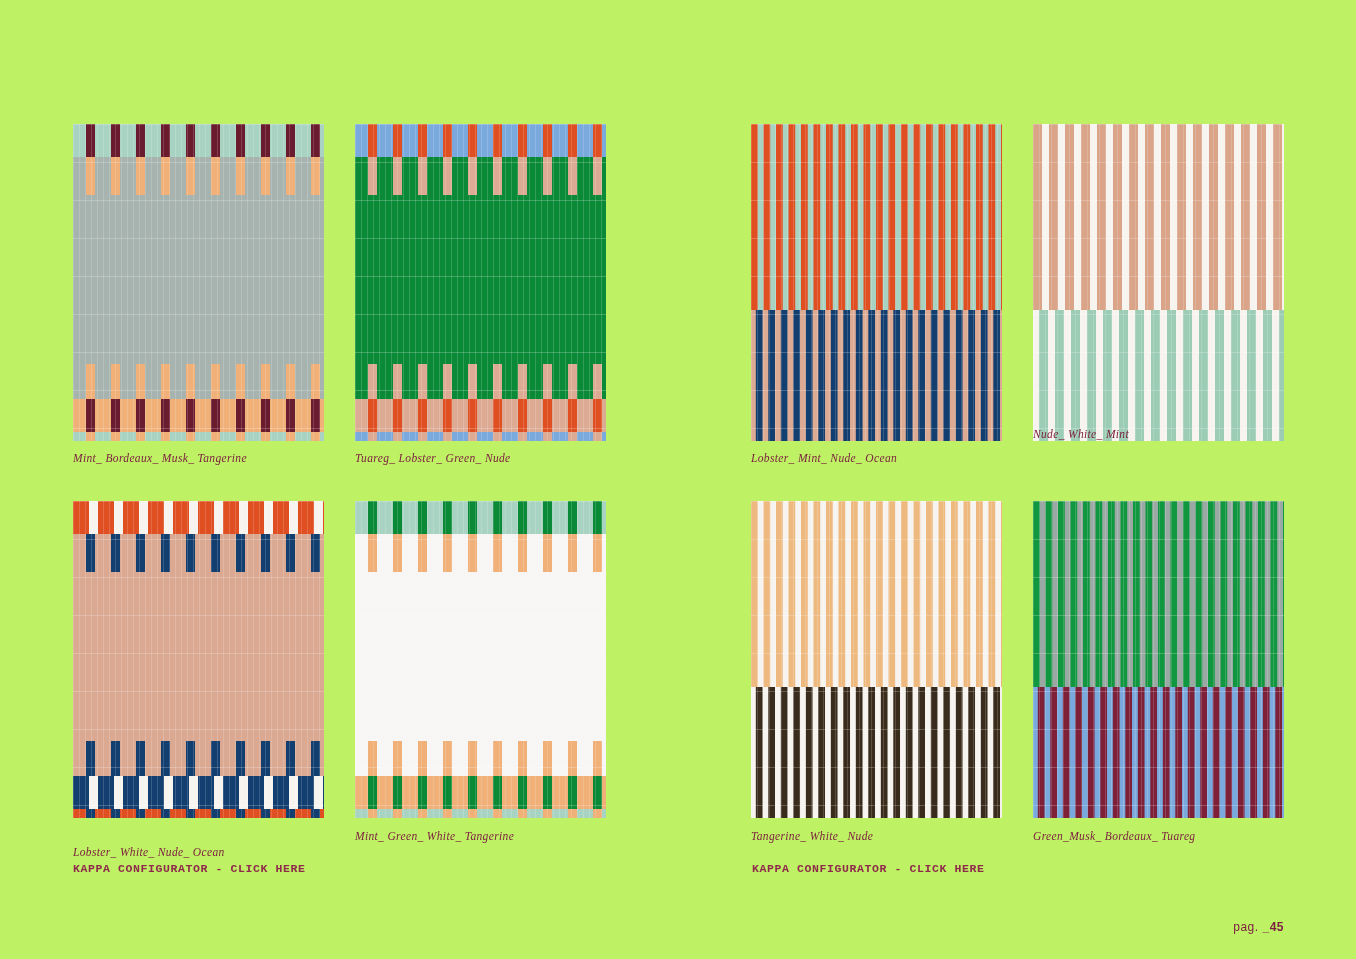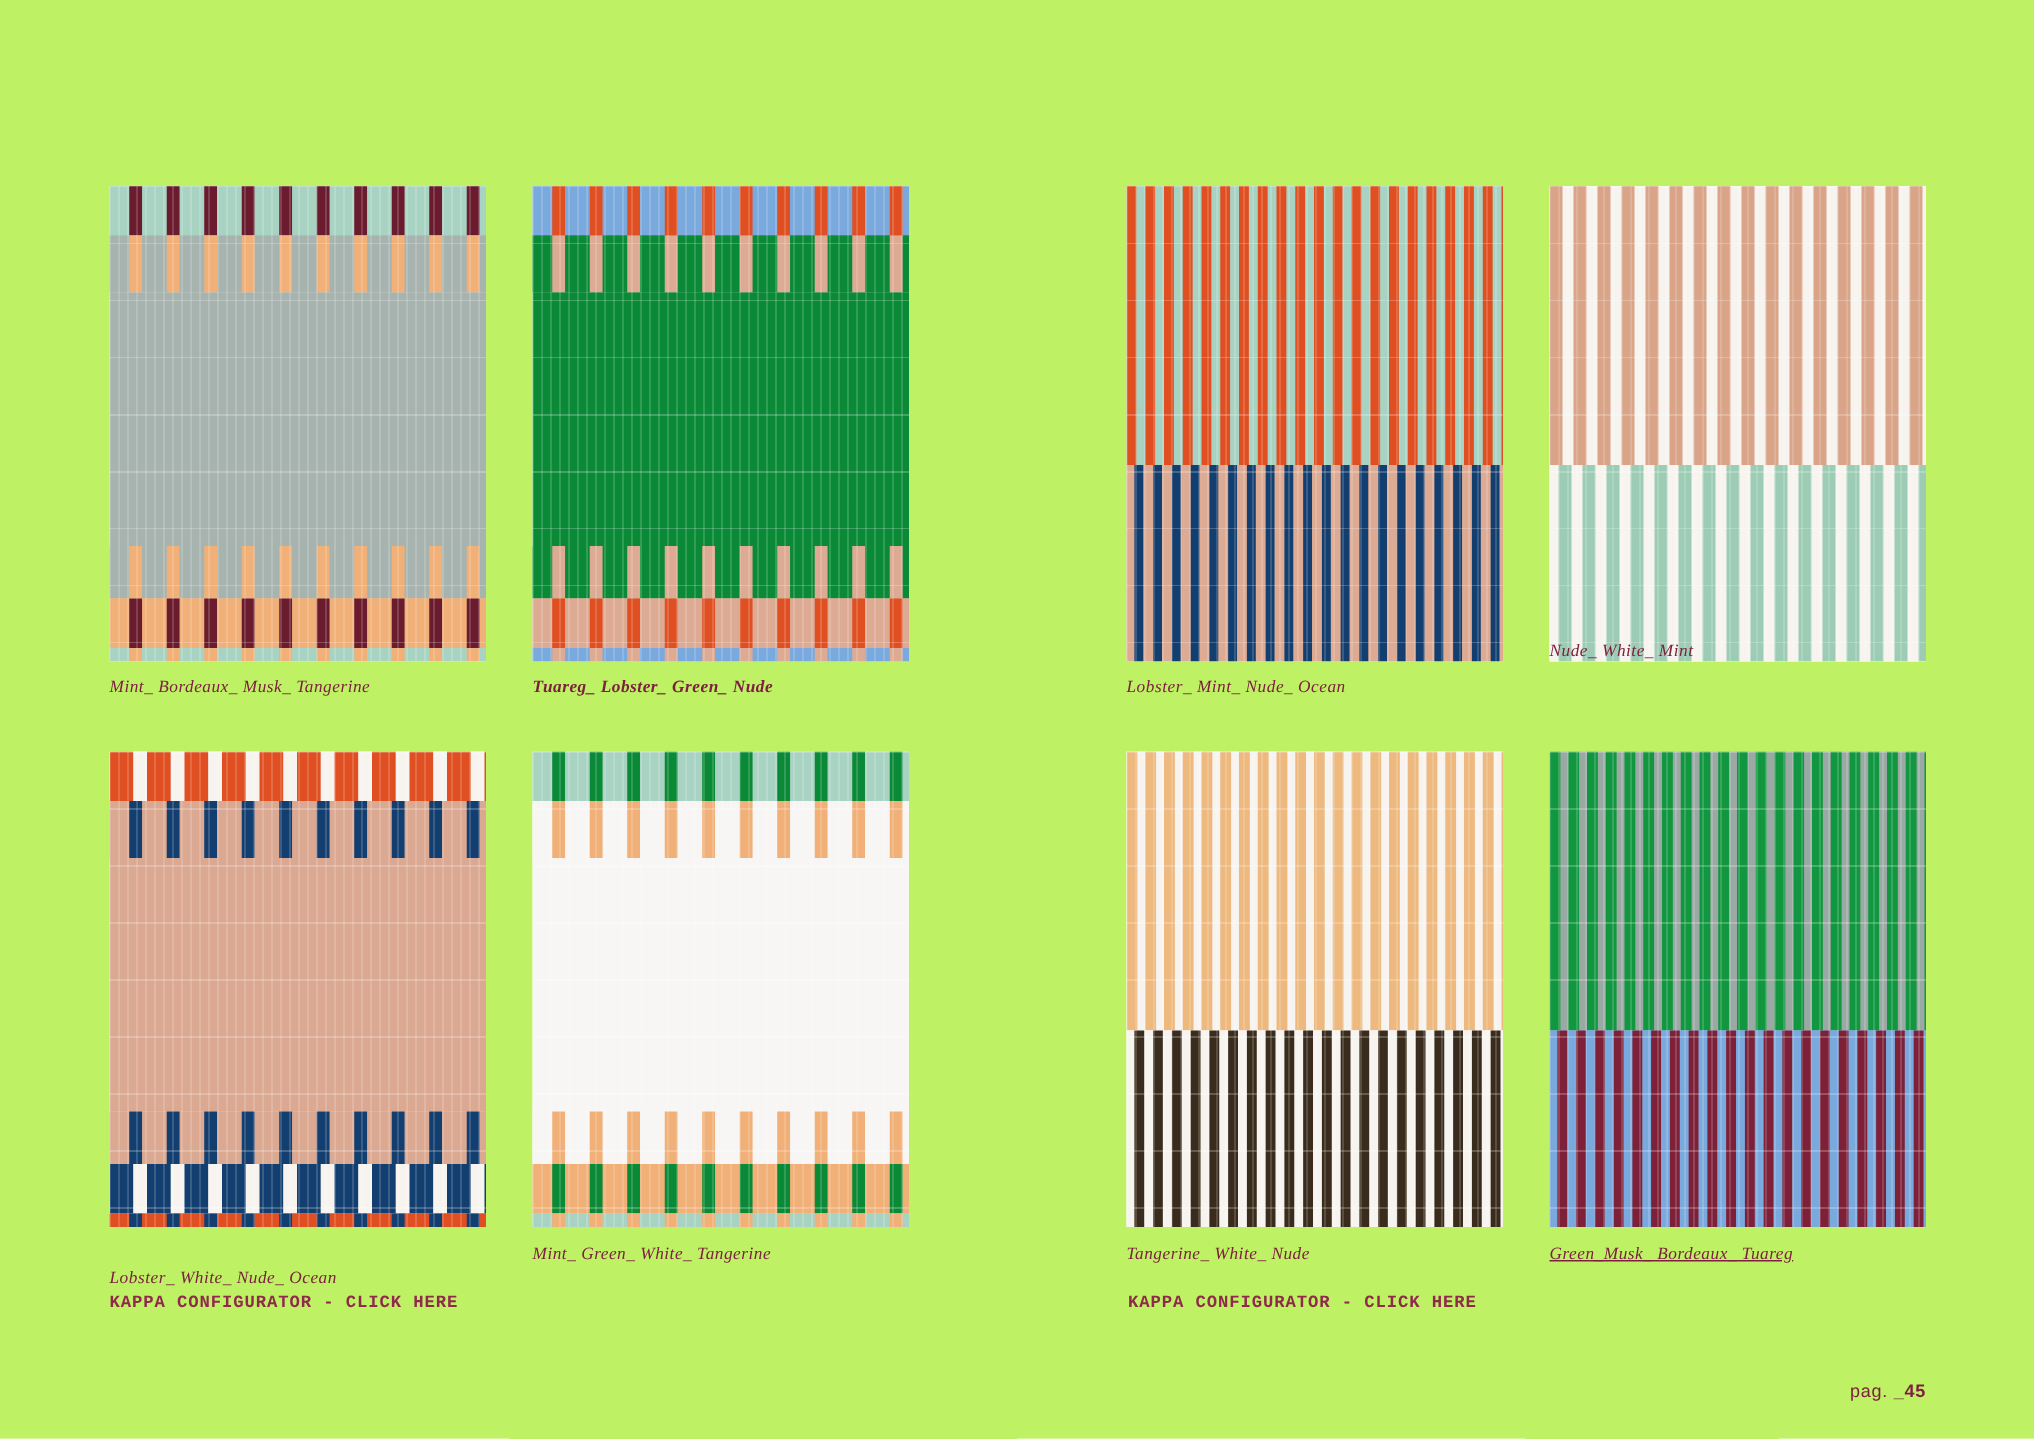--- a/index.html
+++ b/index.html
@@ -121,21 +121,21 @@
         <div class="swatch">
           <div class="band" style="top: 0px; height: 33px; background: repeating-linear-gradient(to right, rgb(122, 169, 221) 0px, rgb(122, 169, 221) 13px, rgb(224, 79, 34) 13px, rgb(224, 79, 34) 22px, rgb(122, 169, 221) 22px, rgb(122, 169, 221) 25px) 0% 0% / 25px 100% rgb(122, 169, 221);"></div>
           <div class="band" style="top: 33px; height: 38px; background: repeating-linear-gradient(to right, rgb(10, 138, 54) 0px, rgb(10, 138, 54) 13px, rgb(221, 171, 147) 13px, rgb(221, 171, 147) 22px, rgb(10, 138, 54) 22px, rgb(10, 138, 54) 25px) 0% 0% / 25px 100% rgb(10, 138, 54);"></div>
           <div class="band" style="top: 71px; height: 169px; background: rgb(10, 138, 54);"></div>
           <div class="band" style="top: 240px; height: 35px; background: repeating-linear-gradient(to right, rgb(10, 138, 54) 0px, rgb(10, 138, 54) 13px, rgb(221, 171, 147) 13px, rgb(221, 171, 147) 22px, rgb(10, 138, 54) 22px, rgb(10, 138, 54) 25px) 0% 0% / 25px 100% rgb(10, 138, 54);"></div>
           <div class="band" style="top: 275px; height: 33px; background: repeating-linear-gradient(to right, rgb(221, 171, 147) 0px, rgb(221, 171, 147) 13px, rgb(224, 79, 34) 13px, rgb(224, 79, 34) 22px, rgb(221, 171, 147) 22px, rgb(221, 171, 147) 25px) 0% 0% / 25px 100% rgb(221, 171, 147);"></div>
           <div class="band" style="top: 308px; height: 9px; background: repeating-linear-gradient(to right, rgb(122, 169, 221) 0px, rgb(122, 169, 221) 13px, rgb(221, 171, 147) 13px, rgb(221, 171, 147) 22px, rgb(122, 169, 221) 22px, rgb(122, 169, 221) 25px) 0% 0% / 25px 100% rgb(122, 169, 221);"></div>
           <div class="mesh"></div>
         </div>
       </div>
-      <div class="caption" style="left: 355px; top: 452px; font-weight: bold;">Tuareg_ Lobster_ Green_ Nude</div>
+      <div class="caption" style="left: 355px; top: 452px;">Tuareg_ Lobster_ Green_ Nude</div>
       <div class="cell" style="left: 751px; top: 124px;">
         <div class="swatch">
           <div class="band" style="top: 0px; height: 186px; background: repeating-linear-gradient(to right, rgb(168, 211, 194) 0px, rgb(168, 211, 194) 0px, rgb(224, 79, 34) 0px, rgb(224, 79, 34) 6.5px, rgb(168, 211, 194) 6.5px, rgb(168, 211, 194) 12.5px) 0% 0% / 12.5px 100% rgb(168, 211, 194);"></div>
           <div class="band" style="top: 186px; height: 131px; background: repeating-linear-gradient(to right, rgb(221, 171, 147) 0px, rgb(221, 171, 147) 5px, rgb(18, 62, 112) 5px, rgb(18, 62, 112) 11.5px, rgb(221, 171, 147) 11.5px, rgb(221, 171, 147) 12.5px) 0% 0% / 12.5px 100% rgb(221, 171, 147);"></div>
           <div class="mesh"></div>
         </div>
       </div>
       <div class="caption" style="left: 751px; top: 452px;">Lobster_ Mint_ Nude_ Ocean</div>
       <div class="cell" style="left: 1033px; top: 124px;">
         <div class="swatch">
@@ -177,21 +177,21 @@
         </div>
       </div>
       <div class="caption" style="left: 751px; top: 830px;">Tangerine_ White_ Nude</div>
       <div class="cell" style="left: 1033px; top: 501px;">
         <div class="swatch">
           <div class="band" style="top: 0px; height: 186px; background: repeating-linear-gradient(to right, rgb(154, 169, 163) 0px, rgb(154, 169, 163) 0px, rgb(17, 151, 63) 0px, rgb(17, 151, 63) 7px, rgb(154, 169, 163) 7px, rgb(154, 169, 163) 12.5px) 0% 0% / 12.5px 100% rgb(154, 169, 163);"></div>
           <div class="band" style="top: 186px; height: 131px; background: repeating-linear-gradient(to right, rgb(122, 169, 221) 0px, rgb(122, 169, 221) 5px, rgb(125, 32, 56) 5px, rgb(125, 32, 56) 12px, rgb(122, 169, 221) 12px, rgb(122, 169, 221) 12.5px) 0% 0% / 12.5px 100% rgb(122, 169, 221);"></div>
           <div class="mesh"></div>
         </div>
       </div>
-      <div class="caption" style="left: 1033px; top: 830px; text-decoration: underline;">Green_Musk_ Bordeaux_ Tuareg</div>
+      <div class="caption" style="left: 1033px; top: 830px;">Green_Musk_ Bordeaux_ Tuareg</div>
     </div>
 
   <div id="links-layer">
       <div class="configurator" style="left: 73px; top: 862px;">KAPPA CONFIGURATOR - CLICK HERE</div>
       <div class="configurator" style="left: 752px; top: 862px;">KAPPA CONFIGURATOR - CLICK HERE</div>
     </div>
 
   <div class="pagenum">
     <span>pag.</span>
     <b>_45</b>

